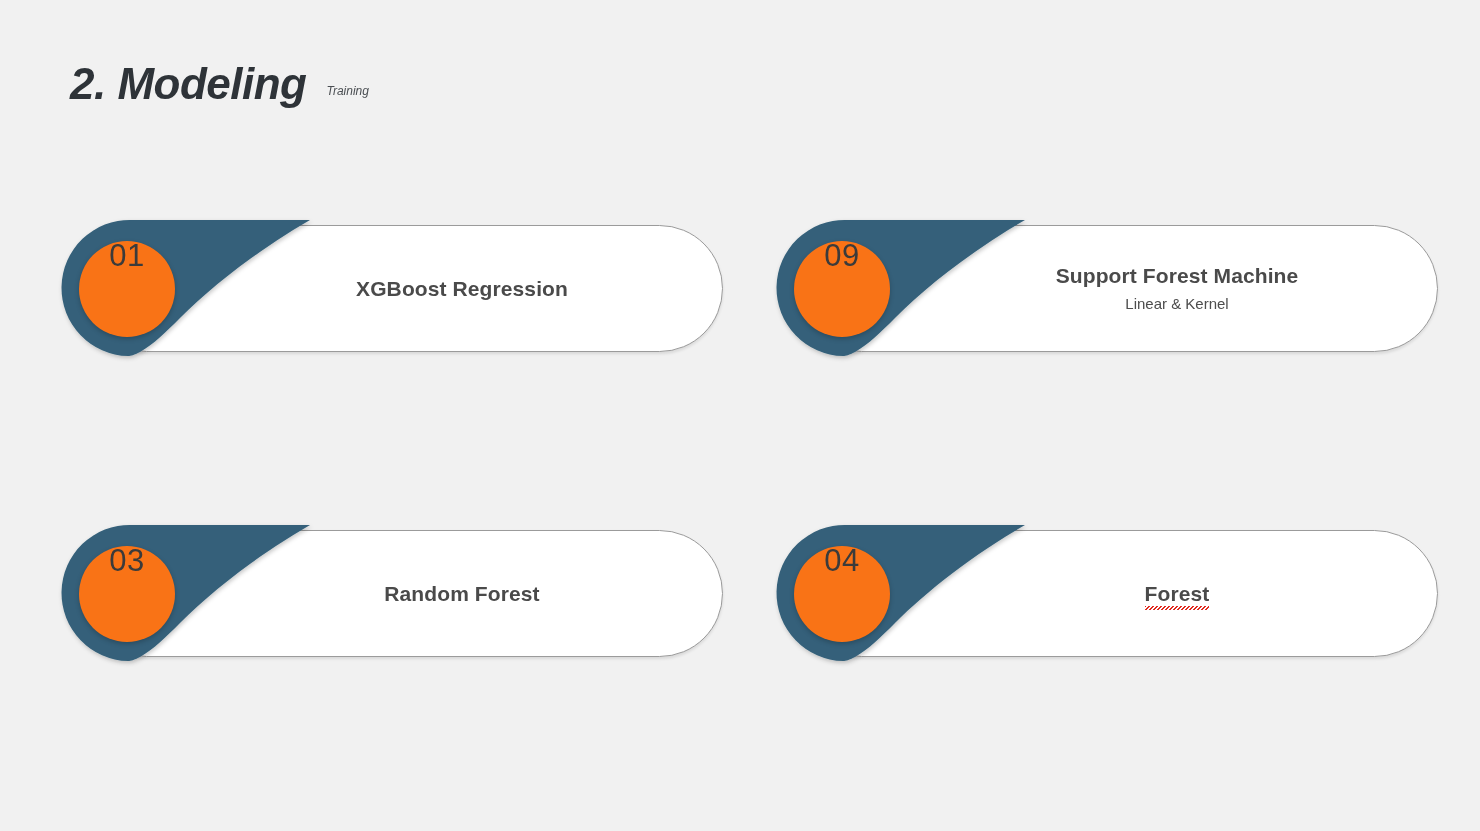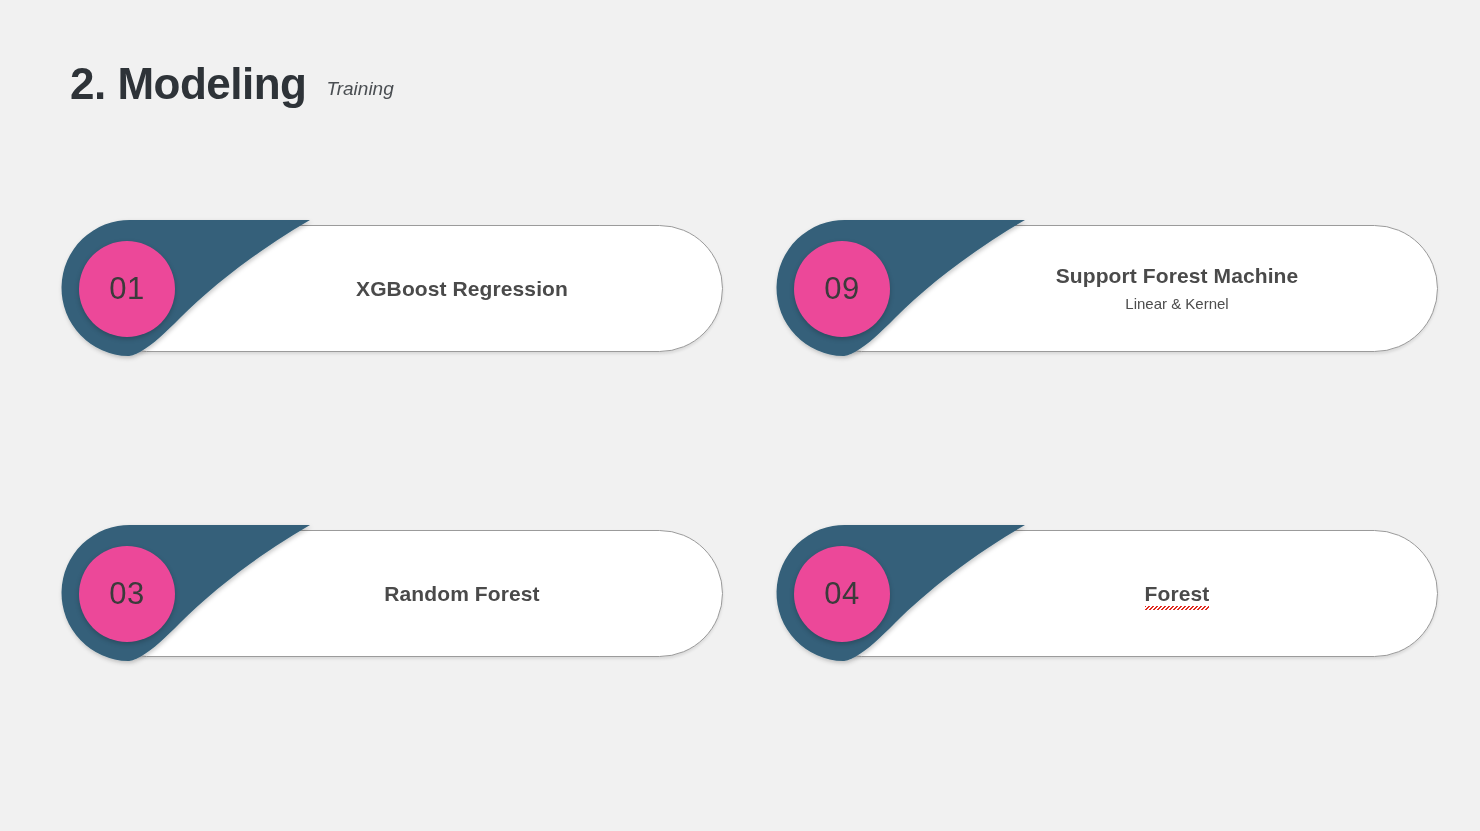--- a/index.html
+++ b/index.html
@@ -20,27 +20,28 @@
     position: absolute;
     left: 70px;
     top: 62px;
     display: flex;
     align-items: baseline;
     gap: 20px;
   }
   .slide-title {
     font-size: 44px;
     font-weight: bold;
+    font-style: italic;
     color: #2e3338;
     letter-spacing: -0.5px;
     line-height: 1;
     white-space: nowrap;
   }
   .slide-subtitle {
-    font-size: 19px;
+    font-size: 12px;
     font-style: italic;
     color: #4a4e52;
     line-height: 1;
     white-space: nowrap;
     position: relative;
     top: -4px;
   }
 
   
   .card-grid {
@@ -87,24 +88,23 @@
   }
 
   
   .card-circle {
     position: absolute;
     left: 17px;
     top: 21px;
     width: 96px;
     height: 96px;
     border-radius: 50%;
-    background: #ec4899;
+    background: #f97316;
     box-shadow: 0 2px 5px rgba(0,0,0,0.22);
     display: flex;
-    align-items: center;
     justify-content: center;
   }
   .card-number {
     font-size: 31px;
     font-weight: 300;
     color: #3b3b3b;
     letter-spacing: 0.5px;
     line-height: 1;
     position: relative;
     top: -1px;

